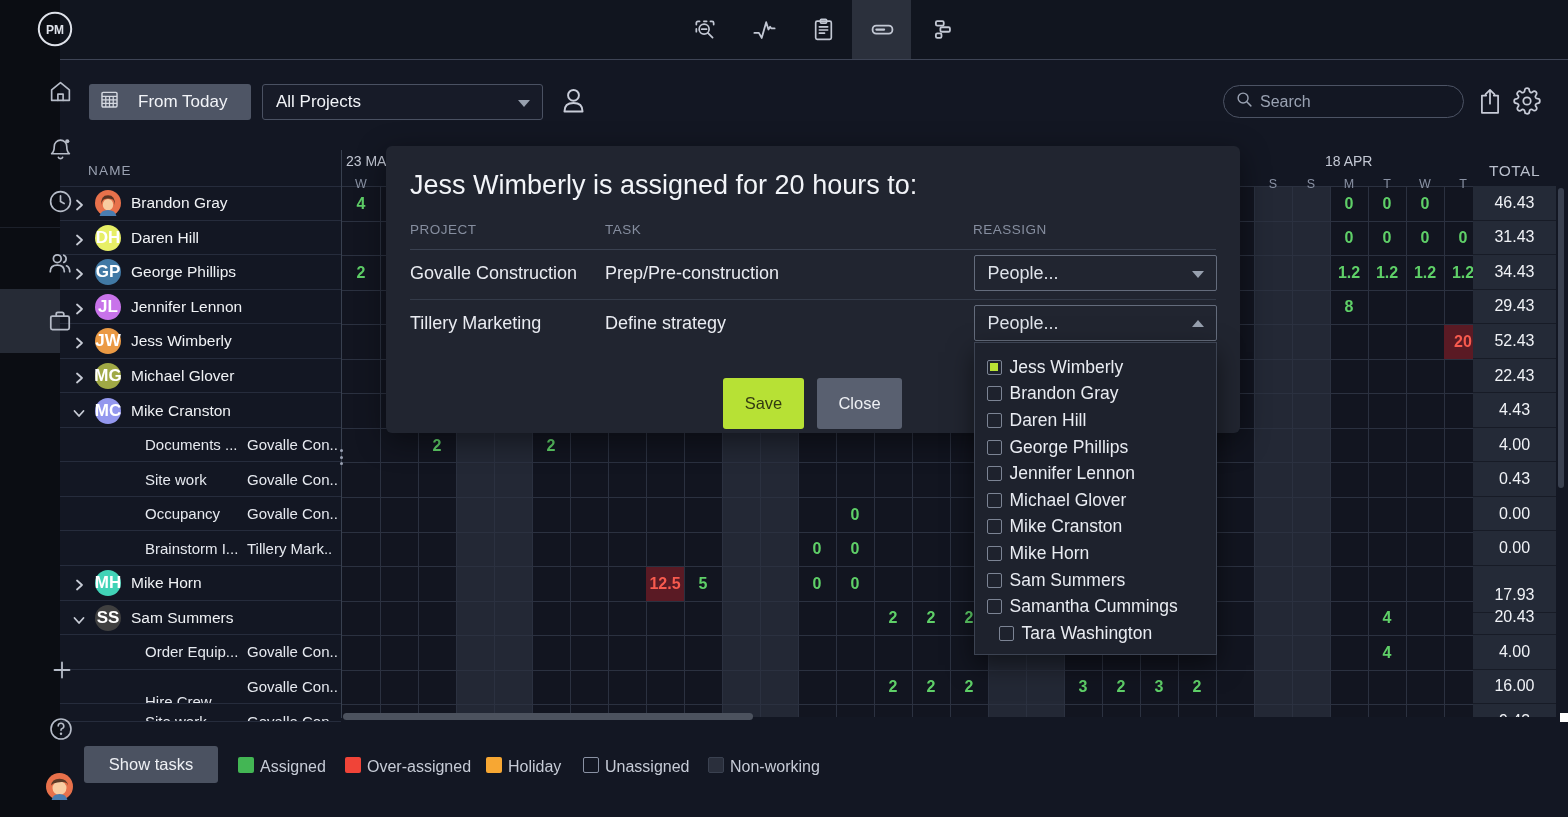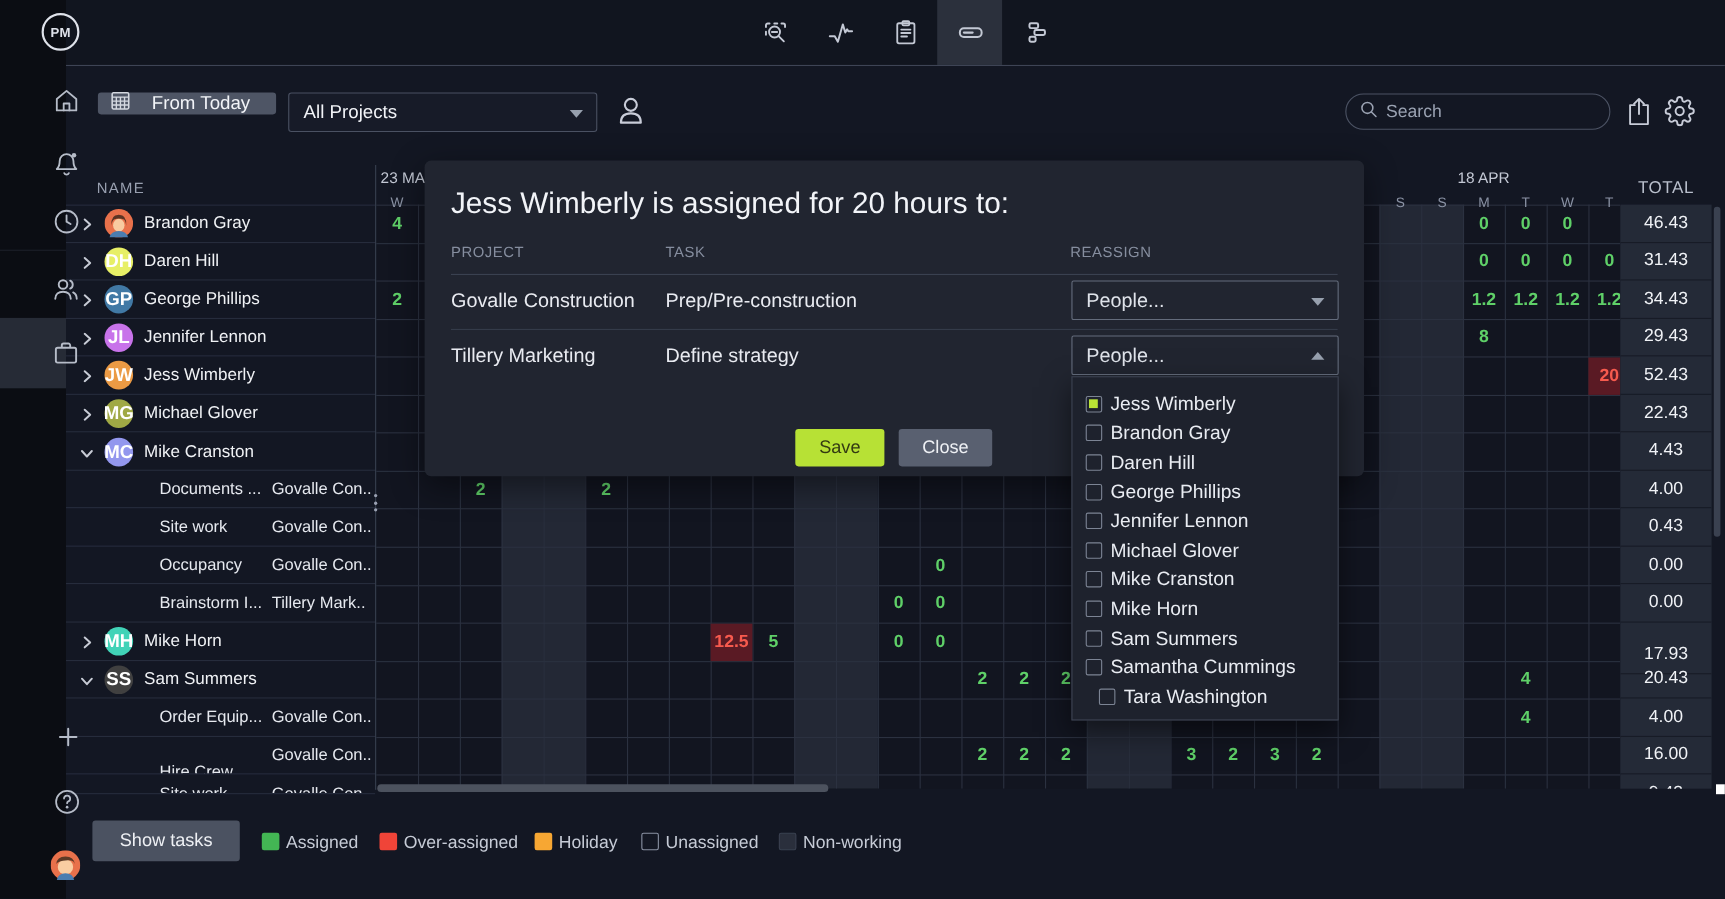--- a/index.html
+++ b/index.html
@@ -8,21 +8,21 @@
        -webkit-font-smoothing:antialiased;}
   .abs{position:absolute;}
   
   #sidebar{left:0;top:0;width:60px;height:817px;background:#0b0d13;z-index:30;}
   .sideicon{position:absolute;left:0;width:60px;display:flex;justify-content:flex-end;padding-left:13px;}
   
   #topbar{left:60px;top:0;width:1508px;height:59px;background:#11151f;z-index:5;}
   #topline{left:0;top:59px;width:1568px;height:1px;background:#3e4455;z-index:6;}
   .tabicon{position:absolute;top:0;height:59px;width:59px;display:flex;align-items:center;justify-content:center;}
   
-  .btn-fromtoday{left:89px;top:84px;width:162px;height:20px;background:#4e5565;border-radius:3px;
+  .btn-fromtoday{left:89px;top:84px;width:162px;height:36px;background:#4e5565;border-radius:3px;
       display:flex;align-items:center;color:#f2f4f8;font-size:17px;z-index:5;}
   .sel-projects{left:262px;top:84px;width:281px;height:36px;background:#171b28;border:1px solid #4a5162;
       border-radius:3px;box-sizing:border-box;display:flex;align-items:center;color:#f2f4f8;font-size:17px;z-index:5;}
   #searchpill{left:1223px;top:85px;width:241px;height:33px;border:1.5px solid #4c5364;border-radius:17px;
       box-sizing:border-box;display:flex;align-items:center;color:#9aa2b2;font-size:16px;z-index:5;}
   
   #namehdr{left:88px;top:163px;font-size:13.5px;letter-spacing:1.2px;color:#99a0b0;z-index:4;}
   .prow{position:absolute;left:60px;width:281px;box-sizing:border-box;border-bottom:1px solid #262c3c;z-index:4;overflow:hidden;}
   .pname{position:absolute;left:71px;font-size:15.5px;color:#f0f2f5;white-space:nowrap;}
   .avt{position:absolute;left:35px;width:26px;height:26px;border-radius:50%;
@@ -51,21 +51,21 @@
   #modal .title{position:absolute;left:24px;top:24px;font-size:27px;color:#f2f4f8;}
   .mlabel{position:absolute;top:76px;font-size:13.5px;letter-spacing:.5px;color:#868e9f;}
   .mrule{position:absolute;left:24px;width:806px;height:1px;background:#3a4150;}
   .mtext{position:absolute;font-size:18px;color:#e9ebf1;white-space:nowrap;}
   .msel{position:absolute;left:587.5px;width:243.5px;height:36px;border:1px solid #646c7c;border-radius:2px;
         box-sizing:border-box;display:flex;align-items:center;color:#dfe3ea;font-size:18px;}
   .caret{position:absolute;right:12px;top:15px;width:0;height:0;border-left:6.5px solid transparent;
          border-right:6.5px solid transparent;}
   .cdown{border-top:7px solid #97a0ae;}
   .cup{border-bottom:7px solid #97a0ae;top:14px;}
-  .mbtn{position:absolute;top:244px;height:34px;border-radius:3px;display:flex;align-items:center;
+  .mbtn{position:absolute;top:232px;height:51px;border-radius:3px;display:flex;align-items:center;
         justify-content:center;font-size:16.5px;text-align:right;}
   #btnsave{left:337px;width:81px;background:#b7e135;color:#333a12;}
   #btnclose{left:431px;width:85px;background:#596070;color:#eef0f4;}
   
   #ddlist{left:973.5px;top:342px;width:243.5px;height:313px;background:#1e222d;border:1px solid #3c4352;
           box-sizing:border-box;box-shadow:0 10px 24px rgba(0,0,0,.5);z-index:12;}
   .dditem{position:absolute;left:0;width:100%;height:26.6px;display:flex;align-items:center;}
   .ddbox{position:absolute;left:12px;width:15px;height:15px;border:1.5px solid #7c8494;border-radius:2px;
          box-sizing:border-box;}
   .ddlbl{position:absolute;left:35px;font-size:17.5px;color:#e9ecf2;white-space:nowrap;}

